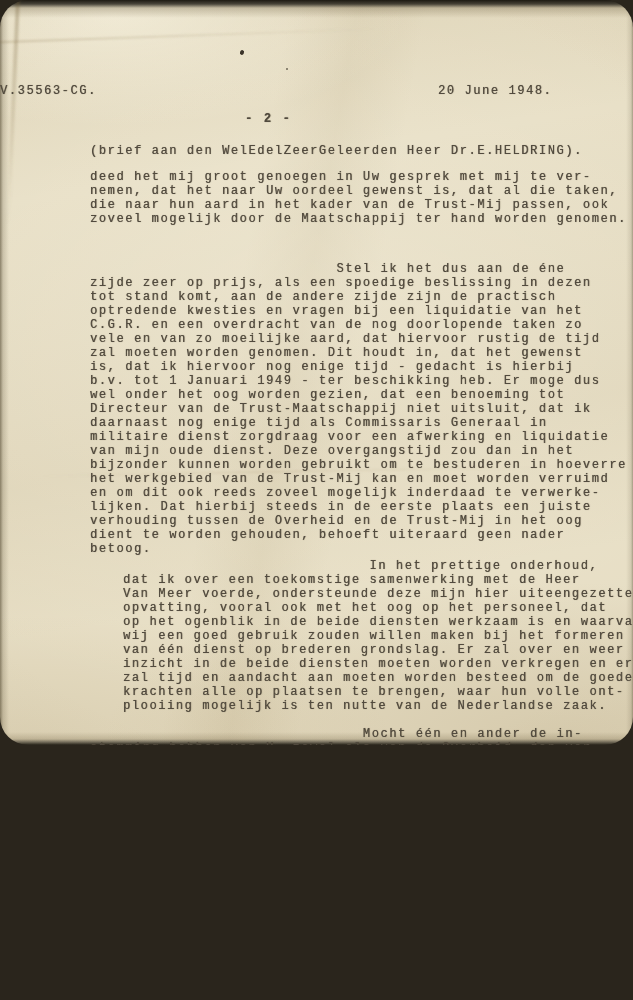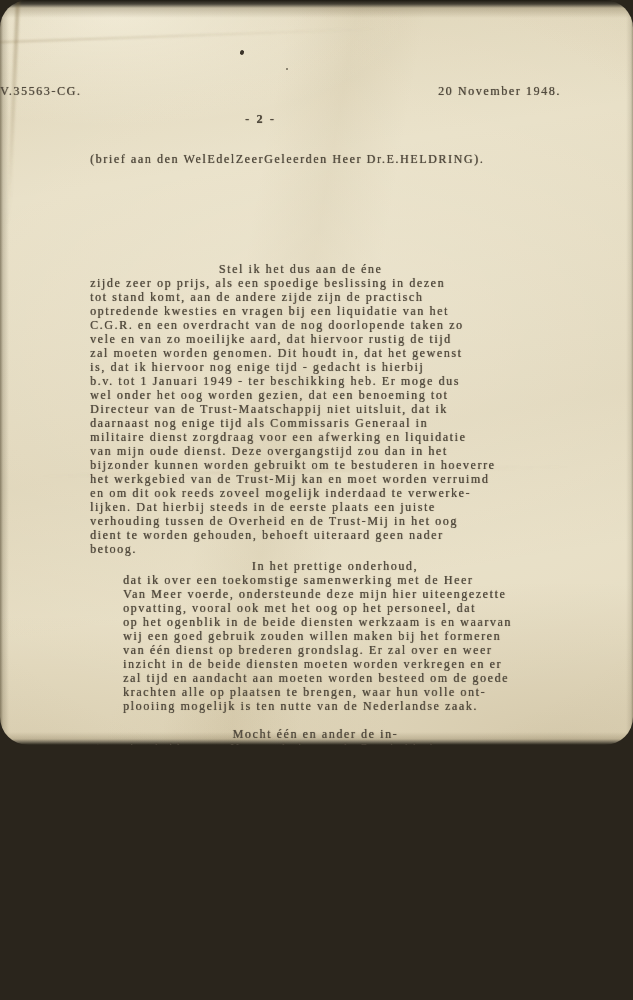--- a/index.html
+++ b/index.html
@@ -5,21 +5,21 @@
   html, body {
     margin: 0;
     padding: 0;
     background: #2a251c;
   }
   .page {
     position: relative;
     width: 633px;
     height: 745px;
     overflow: hidden;
-    font-family: Liberation Serif, serif;
+    font-family: Liberation Mono, monospace;
     background-color: #e6ddc3;
     background-image:
       
       linear-gradient(180deg, rgba(18,15,8,0.95) 0px, rgba(18,15,8,0.75) 4px, rgba(95,80,48,0.28) 8px, rgba(95,80,48,0) 18px),
       linear-gradient(0deg, rgba(18,15,8,0.9) 0px, rgba(18,15,8,0.5) 3px, rgba(95,80,48,0.22) 6px, rgba(95,80,48,0) 13px),
       linear-gradient(90deg, rgba(62,52,28,0.55) 0px, rgba(62,52,28,0.18) 3px, rgba(62,52,28,0) 9px),
       linear-gradient(270deg, rgba(62,52,28,0.4) 0px, rgba(62,52,28,0.12) 2px, rgba(62,52,28,0) 7px),
       
       radial-gradient(ellipse 420px 160px at 18% 2%, rgba(252,248,232,0.55), rgba(252,248,232,0) 70%),
       radial-gradient(ellipse 700px 240px at 88% 99%, rgba(150,128,85,0.20), rgba(150,128,85,0) 65%),
@@ -79,26 +79,30 @@
 
   <div class="crease crease-left"></div>
   <div class="crease crease-top-diag"></div>
   <div class="crease crease-mid"></div>
   <div class="speck speck-a"></div>
   <div class="speck speck-b"></div>
   <div class="speck speck-c"></div>
 
   <div class="tw" style="left:0px; top:84px;">V.35563-CG.</div>
 
-  <div class="tw" style="left:438px; top:84px;">20 November 1948.</div>
+  <div class="tw" style="left:438px; top:84px;">20 June 1948.</div>
 
   <div class="tw tw-bold" style="left:245px; top:112px; letter-spacing:2.2px;">- 2 -</div>
 
-  <div class="tw" style="left:90px; top:152px;">(brief aan den WelEdelZeerGeleerden Heer Dr.E.HELDRING).</div>
+  <div class="tw" style="left:90px; top:144px;">(brief aan den WelEdelZeerGeleerden Heer Dr.E.HELDRING).</div>
 
+  <div class="tw" style="left:90px; top:170px;">deed het mij groot genoegen in Uw gesprek met mij te ver-
+nemen, dat het naar Uw oordeel gewenst is, dat al die taken,
+die naar hun aard in het kader van de Trust-Mij passen, ook
+zoveel mogelijk door de Maatschappij ter hand worden genomen.</div>
 
   <div class="tw" style="left:90px; top:262px;">                            Stel ik het dus aan de éne
 zijde zeer op prijs, als een spoedige beslissing in dezen
 tot stand komt, aan de andere zijde zijn de practisch
 optredende kwesties en vragen bij een liquidatie van het
 C.G.R. en een overdracht van de nog doorlopende taken zo
 vele en van zo moeilijke aard, dat hiervoor rustig de tijd
 zal moeten worden genomen. Dit houdt in, dat het gewenst
 is, dat ik hiervoor nog enige tijd - gedacht is hierbij
 b.v. tot 1 Januari 1949 - ter beschikking heb. Er moge dus

